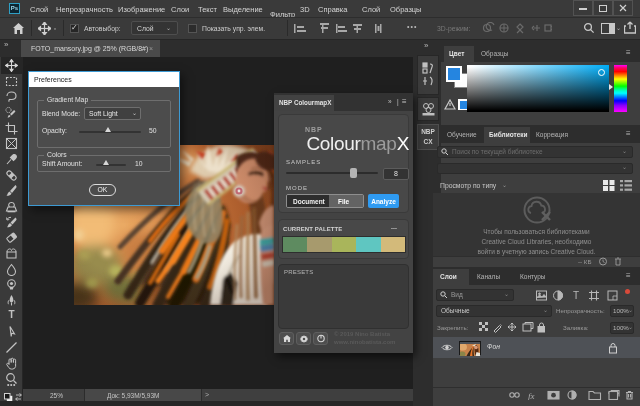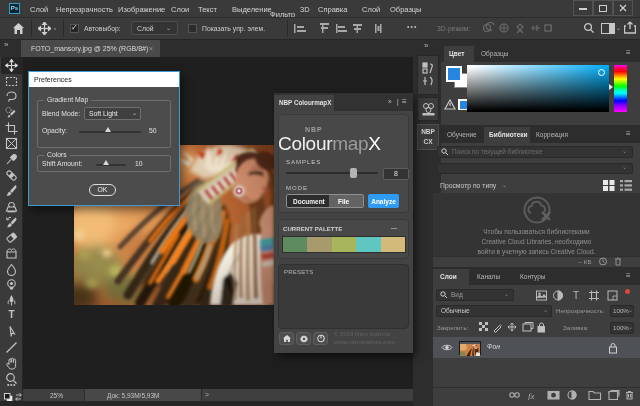--- a/index.html
+++ b/index.html
@@ -9,21 +9,21 @@
 <body>
 
 <div class="a" style="left:0;top:0;width:640px;height:17px;background:#3a3a3a"></div>
 <div class="a" style="left:9px;top:3px;width:11px;height:11px;background:#0d2531;border:1px solid #2f9fc4;color:#9fd8ec;font-size:6px;font-weight:bold;text-align:center;line-height:9px">Ps</div>
 <div id="menus" style="font-size:7.5px;color:#d4d4d4">
 <span class="t" style="left:30px;top:5px">Слой</span>
 <span class="t" style="left:56px;top:5px">Непрозрачность</span>
 <span class="t" style="left:118px;top:5px">Изображение</span>
 <span class="t" style="left:171px;top:5px">Слои</span>
 <span class="t" style="left:198px;top:5px">Текст</span>
-<span class="t" style="left:232px;top:5px">Выделение</span>
+<span class="t" style="left:223px;top:5px">Выделение</span>
 <span class="t" style="left:270px;top:10px">Фильтр</span>
 <span class="t" style="left:300px;top:5px">3D</span>
 <span class="t" style="left:318px;top:5px">Справка</span>
 <span class="t" style="left:362px;top:5px">Слой</span>
 <span class="t" style="left:390px;top:5px">Образцы</span>
 </div>
 
 <div class="a" style="left:573px;top:0;width:20px;height:16px;border:1px solid #525252"></div>
 <div class="a" style="left:593px;top:0;width:20px;height:16px;border:1px solid #525252"></div>
 <div class="a" style="left:613px;top:0;width:20px;height:16px;border:1px solid #525252"></div>
@@ -634,21 +634,21 @@
 <div class="a" style="left:274px;top:93px;width:139px;height:260px;background:#323232;box-shadow:3px 4px 8px rgba(0,0,0,0.55)"></div>
 <div class="a" style="left:274px;top:95px;width:60px;height:16px;background:#424242"></div>
 <div class="t" style="left:279px;top:99px;font-size:6.3px;color:#e2e2e2;font-weight:bold">NBP ColourmapX</div>
 <div class="t" style="left:388px;top:98px;font-size:6.5px;color:#c0c0c0">»</div>
 <div class="t" style="left:397px;top:98px;font-size:6.5px;color:#c0c0c0">|</div>
 <div class="t" style="left:402px;top:97px;font-size:8px;color:#c0c0c0">≡</div>
 <div class="a" style="left:274px;top:111px;width:139px;height:242px;background:#434343"></div>
 
 <div class="a" style="left:278px;top:114px;width:131px;height:99px;background:#484848;border:1px solid #3a3a3a;border-radius:4px"></div>
 <div class="t" style="left:305px;top:126px;font-size:7px;font-weight:bold;color:#9e9e9e;letter-spacing:1px">NBP</div>
-<div class="t" style="left:278px;top:133px;width:131px;text-align:left;font-size:19px;color:#efefef;letter-spacing:-0.3px"><span>Colour</span><span style="color:#9c9c9c">map</span><span style="color:#fcfcfc">X</span></div>
+<div class="t" style="left:278px;top:133px;width:131px;text-align:right;font-size:19px;color:#efefef;letter-spacing:-0.3px"><span>Colour</span><span style="color:#9c9c9c">map</span><span style="color:#fcfcfc">X</span></div>
 <div class="t" style="left:286px;top:159px;font-size:6px;color:#c8c8c8;letter-spacing:1px">SAMPLES</div>
 <div class="a" style="left:286px;top:172px;width:92px;height:2px;background:#2c2c2c;border-radius:1px"></div>
 <div class="a" style="left:350px;top:168px;width:7px;height:10px;background:#b4b4b4;border-radius:2px"></div>
 <div class="a" style="left:383px;top:168px;width:26px;height:12px;background:#333;border:1px solid #5c5c5c;border-radius:2px"></div>
 <div class="t" style="left:383px;top:170px;width:26px;text-align:center;font-size:7px;color:#e0e0e0">8</div>
 <div class="t" style="left:286px;top:185px;font-size:6px;color:#c8c8c8;letter-spacing:1px">MODE</div>
 <div class="a" style="left:286px;top:194px;width:78px;height:14px;border:1px solid #8e8e8e;border-radius:2px;overflow:hidden">
       <div style="position:absolute;left:0;top:0;width:42px;height:100%;background:#2d2d2d"></div>
       <div style="position:absolute;left:42px;top:0;width:36px;height:100%;background:#636363"></div>
     </div>

